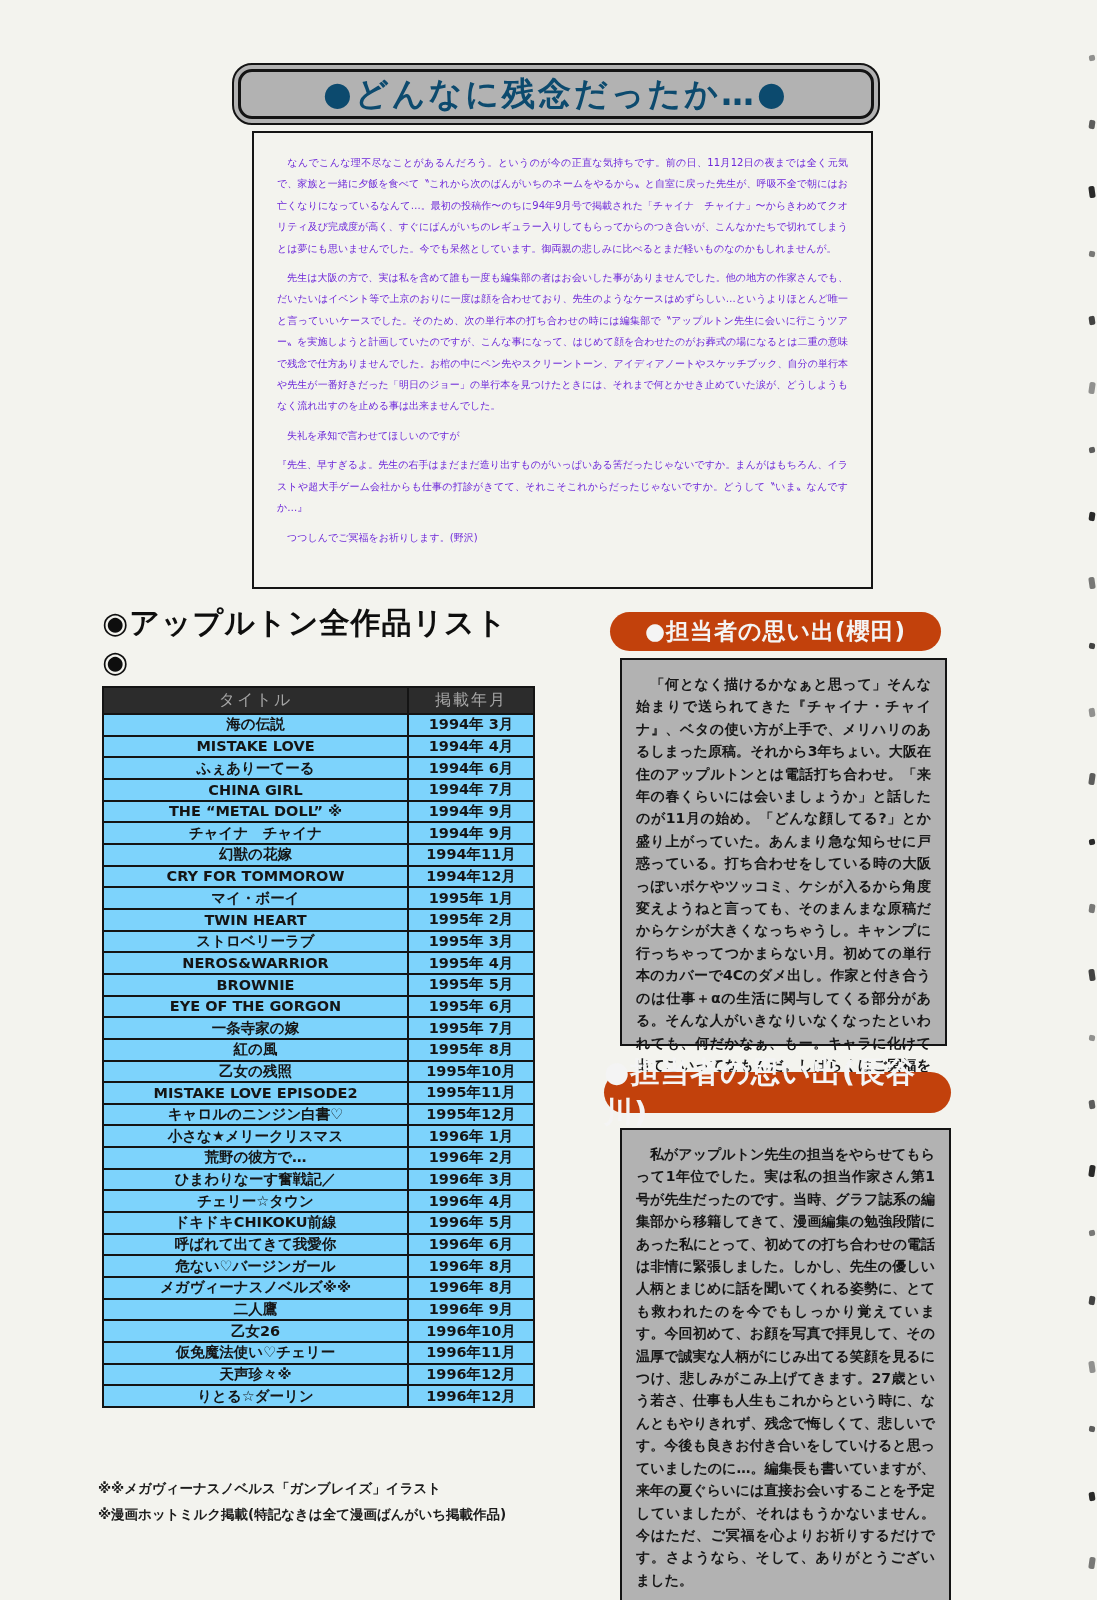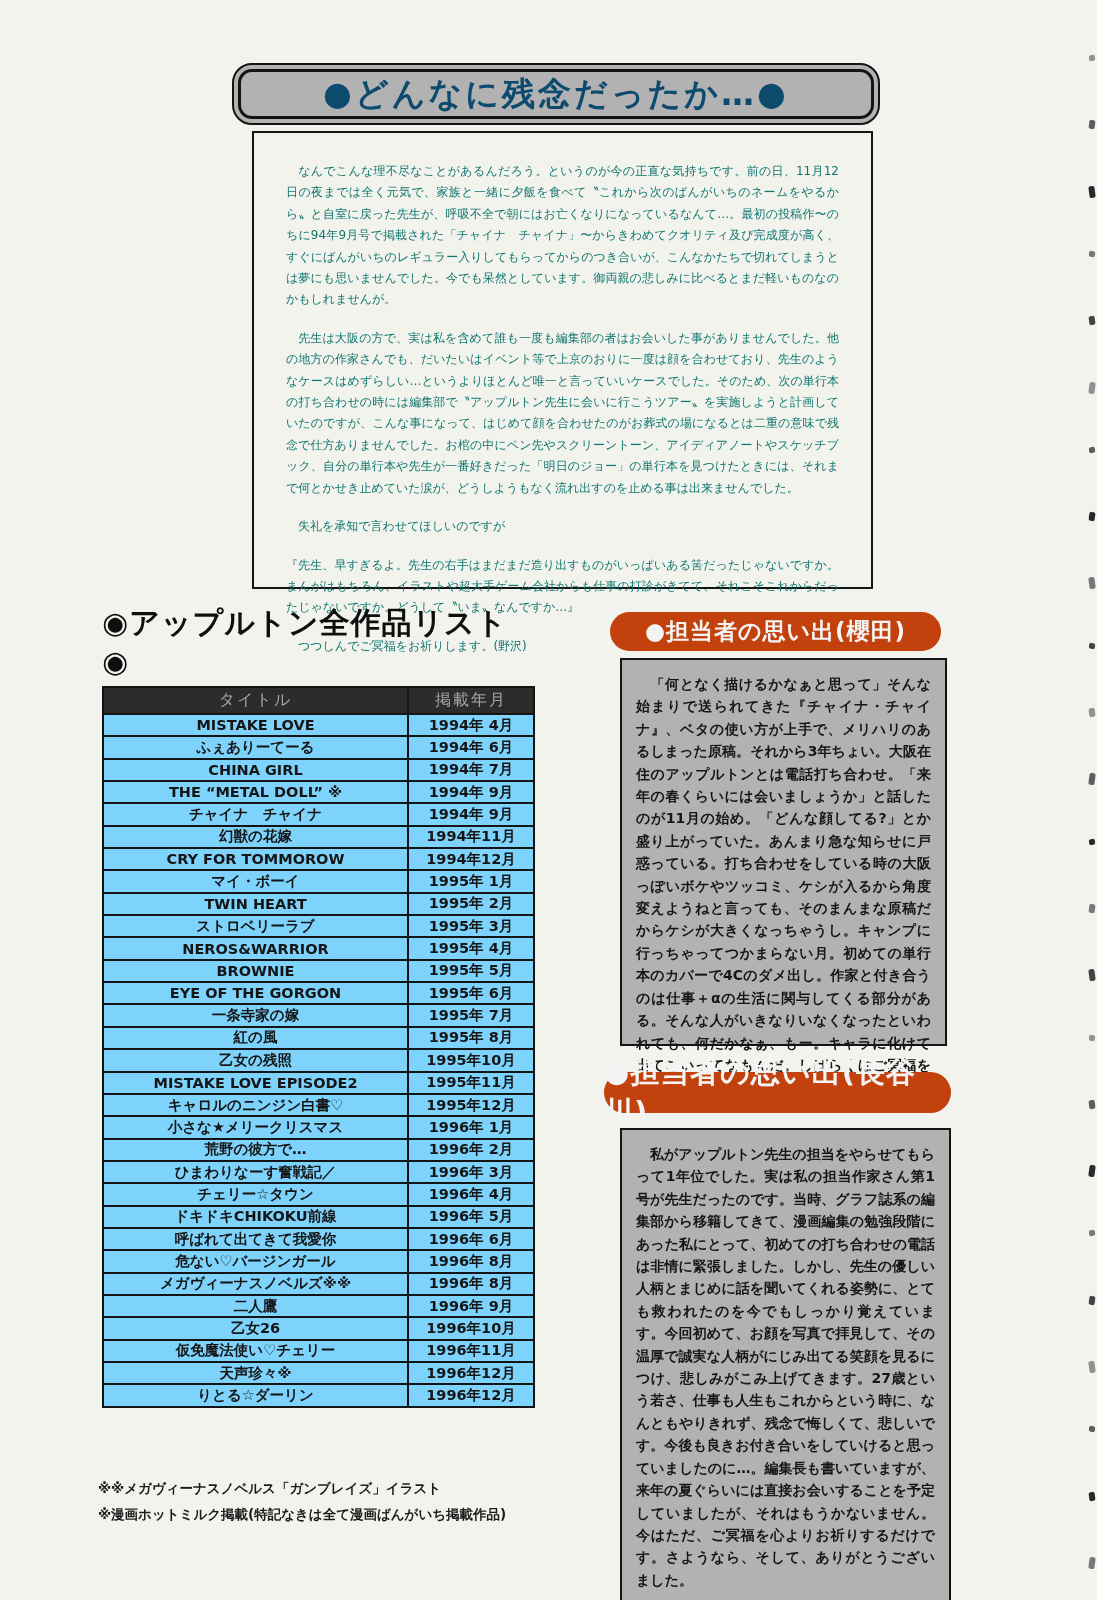--- a/index.html
+++ b/index.html
@@ -21,22 +21,22 @@
     display:flex;align-items:center;justify-content:center;
     font-size:33px;font-weight:bold;letter-spacing:3px;color:#0c4a6e;
   }
   
   .memo-box{
     position:absolute;left:252px;top:131px;width:621px;height:458px;
     border:2px solid #141414;box-sizing:border-box;
     padding:11px 15px 0 15px;background:transparent;
   }
   .memo-box p{
-    margin:17px;font-size:12px;line-height:21.4px;
-    text-align:justify;color:#0f766e;
+    margin:8px;font-size:10px;line-height:21.4px;
+    text-align:justify;color:#6d28d9;
   }
   
   .list-title{
     position:absolute;left:102px;top:620px;width:419px;height:42px;
     display:flex;align-items:center;justify-content:center;
     font-size:30px;font-weight:bold;letter-spacing:1px;color:#0e0e0e;
   }
   .works-table{
     position:absolute;left:102px;top:686px;width:419px;height:722px;
     border-collapse:collapse;table-layout:fixed;background:#7dd3fc;
@@ -101,20 +101,24 @@
 
 <table class="works-table">
   <thead>
     <tr>
       <th class="col-title">タイトル</th>
       <th class="col-date">掲載年月</th>
     </tr>
   </thead>
   <tbody>
 
+      <tr>
+        <td class="col-title">海の伝説</td>
+        <td class="col-date">1994年 3月</td>
+      </tr>
 
       <tr>
         <td class="col-title">MISTAKE LOVE</td>
         <td class="col-date">1994年 4月</td>
       </tr>
 
       <tr>
         <td class="col-title">ふぇありーてーる</td>
         <td class="col-date">1994年 6月</td>
       </tr>

